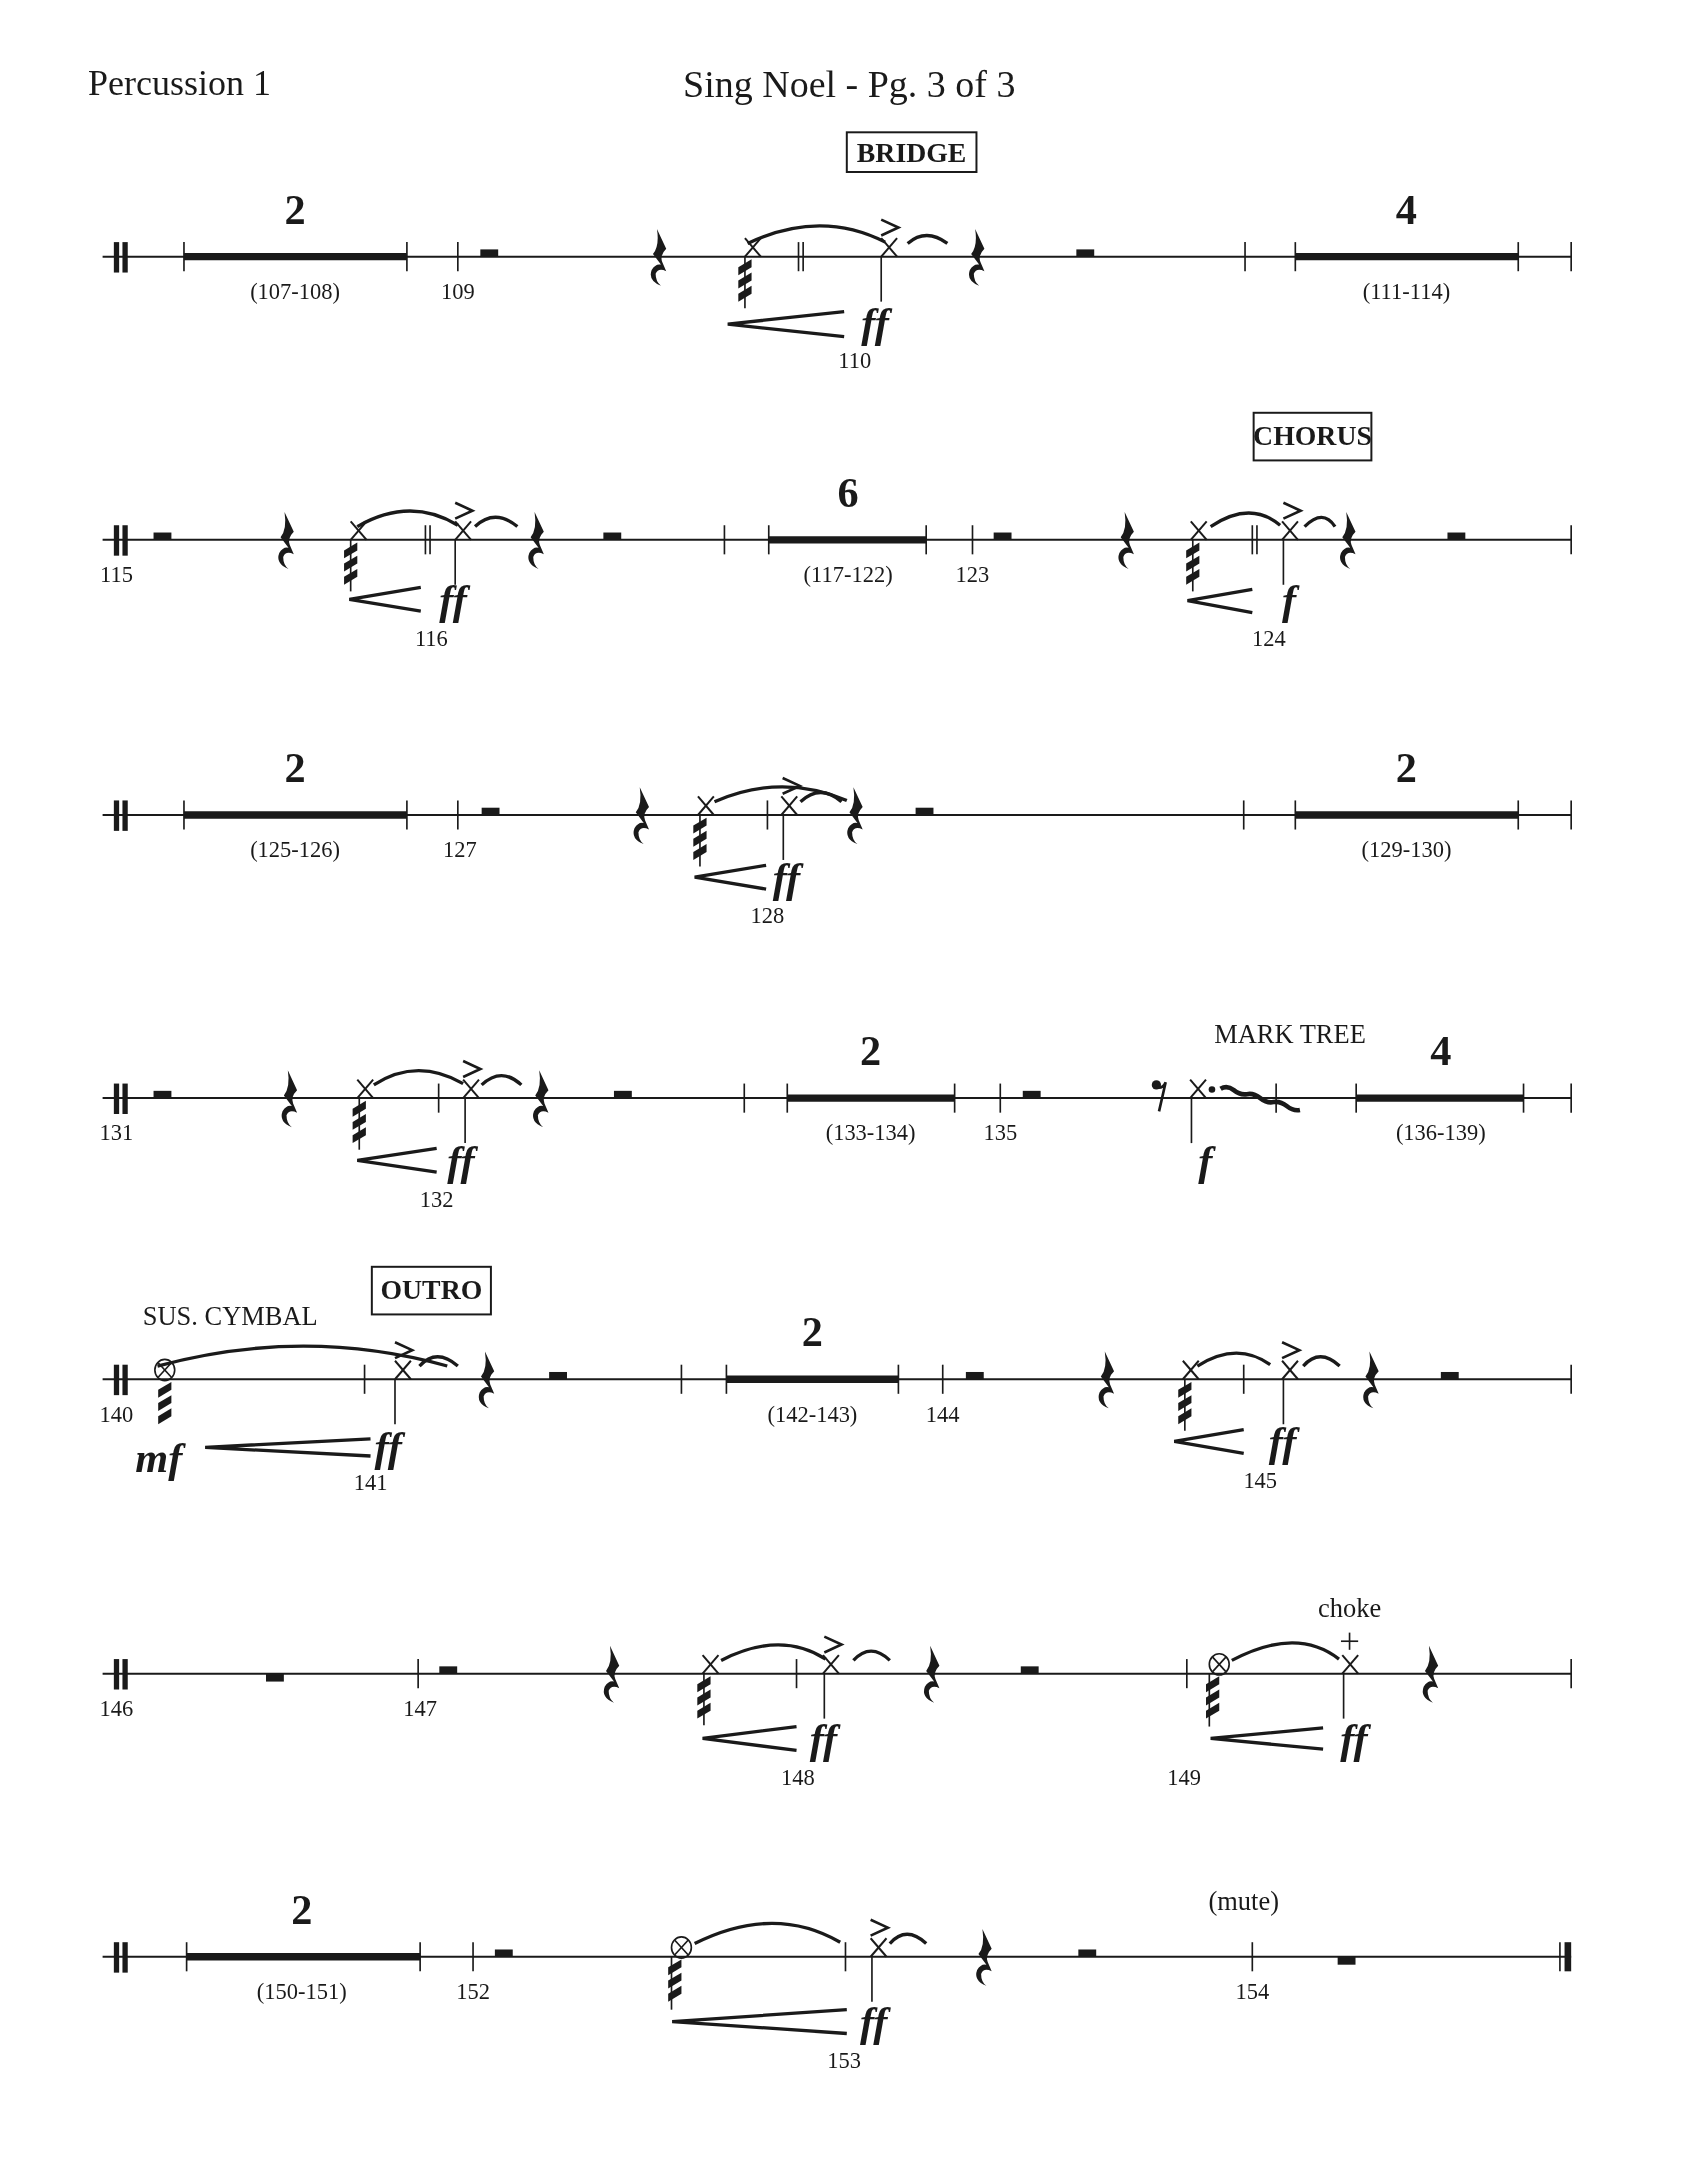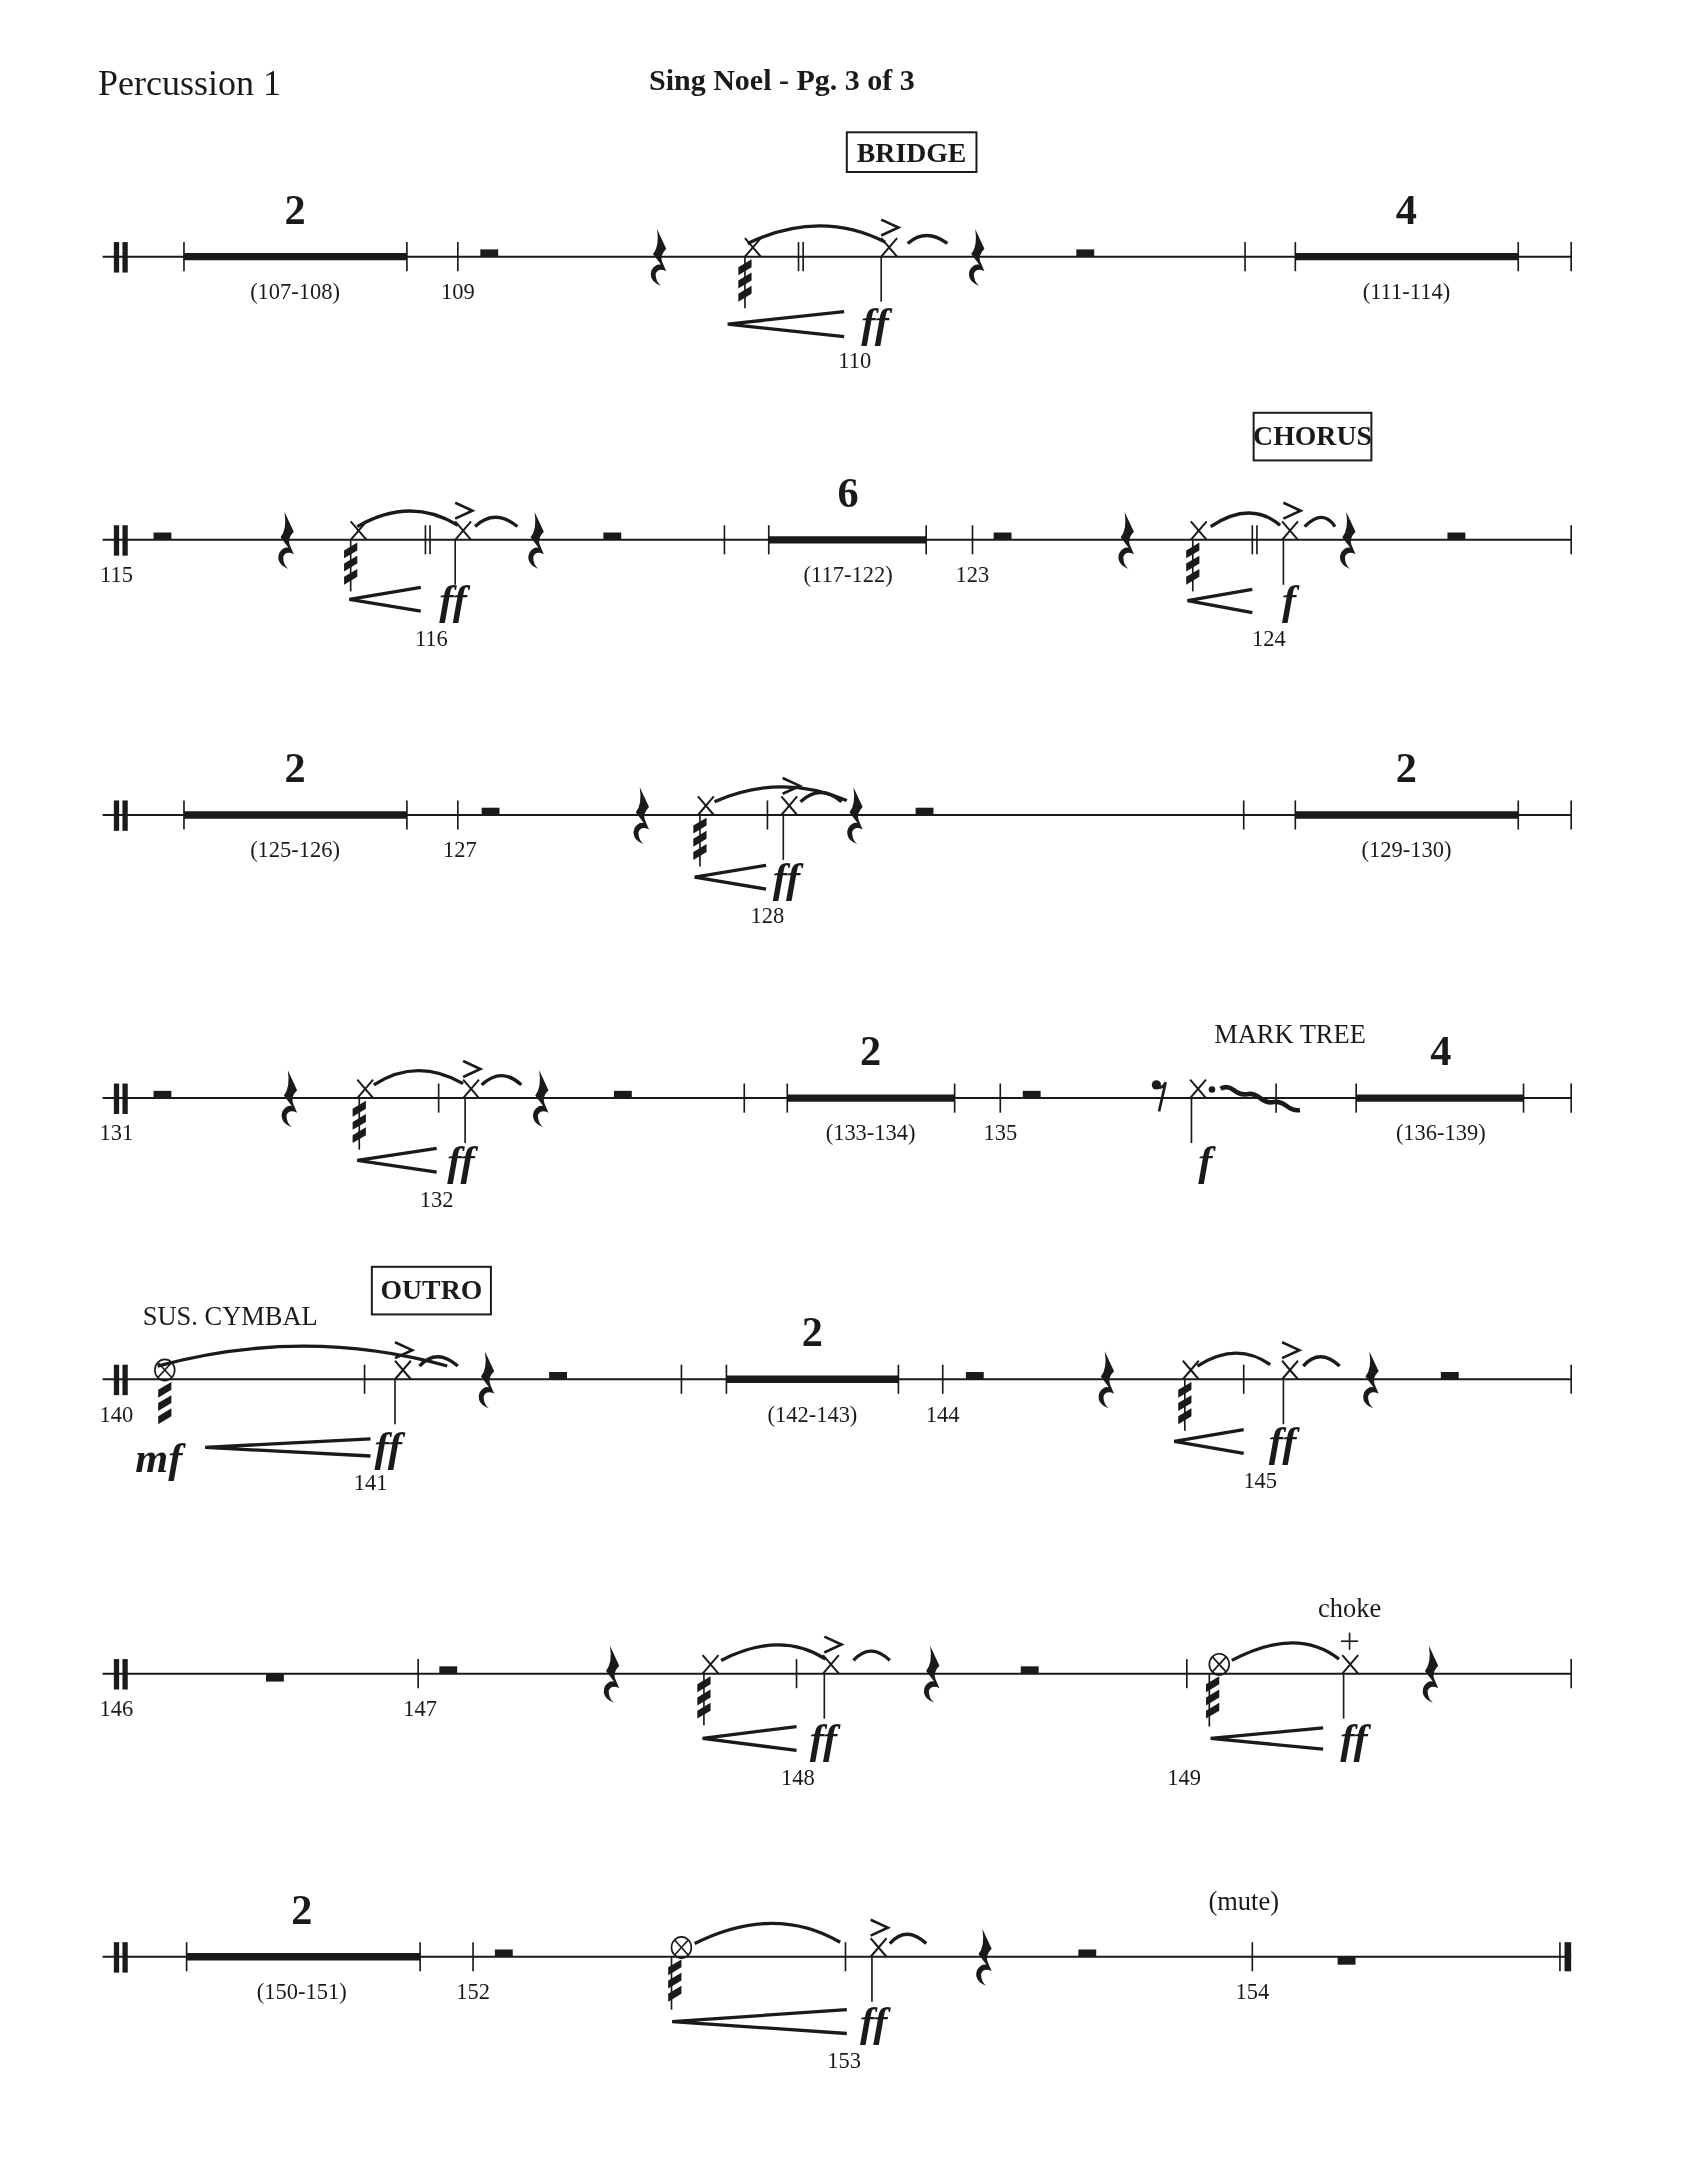--- a/index.html
+++ b/index.html
@@ -19,22 +19,22 @@
   .thick { stroke:#1a1a1a; stroke-width:11; }
   .stem { stroke:#1a1a1a; stroke-width:2.5; }
   .hair { stroke:#1a1a1a; stroke-width:5; fill:none; }
   .tie { stroke:#1a1a1a; stroke-width:5; fill:none; }
   .xh { stroke:#1a1a1a; stroke-width:3; }
   .box { stroke:#1a1a1a; stroke-width:3; fill:none; }
 </style>
 </head>
 <body>
 
-<div class="hdr" style="left:98px; top:65px;">Percussion 1</div>
-<div class="hdr" style="left:649px; top:65px; font-size:30px;font-weight:bold;">Sing Noel - Pg. 3 of 3</div>
+<div class="hdr" style="left:88px; top:65px;">Percussion 1</div>
+<div class="hdr" style="left:683px; top:65px; font-size:38px;">Sing Noel - Pg. 3 of 3</div>
 
 <svg id="score" width="1687" height="2183" viewBox="0 0 2550 3300" xmlns="http://www.w3.org/2000/svg">
   <defs>
 
     <path id="qrest" d="M0,-42 L14,-12 Q4,-2 8,8 L14,22 Q2,16 -2,26 Q-2,38 6,44 Q-14,36 -8,20 Q-2,10 6,12 L-6,-4 Q4,-16 0,-42 Z" fill="#1a1a1a"></path>
 
     <g id="trem">
       <path d="M-10,16 L10,4 L10,16 L-10,28 Z" fill="#1a1a1a"></path>
       <path d="M-10,36 L10,24 L10,36 L-10,48 Z" fill="#1a1a1a"></path>
       <path d="M-10,56 L10,44 L10,56 L-10,68 Z" fill="#1a1a1a"></path>

